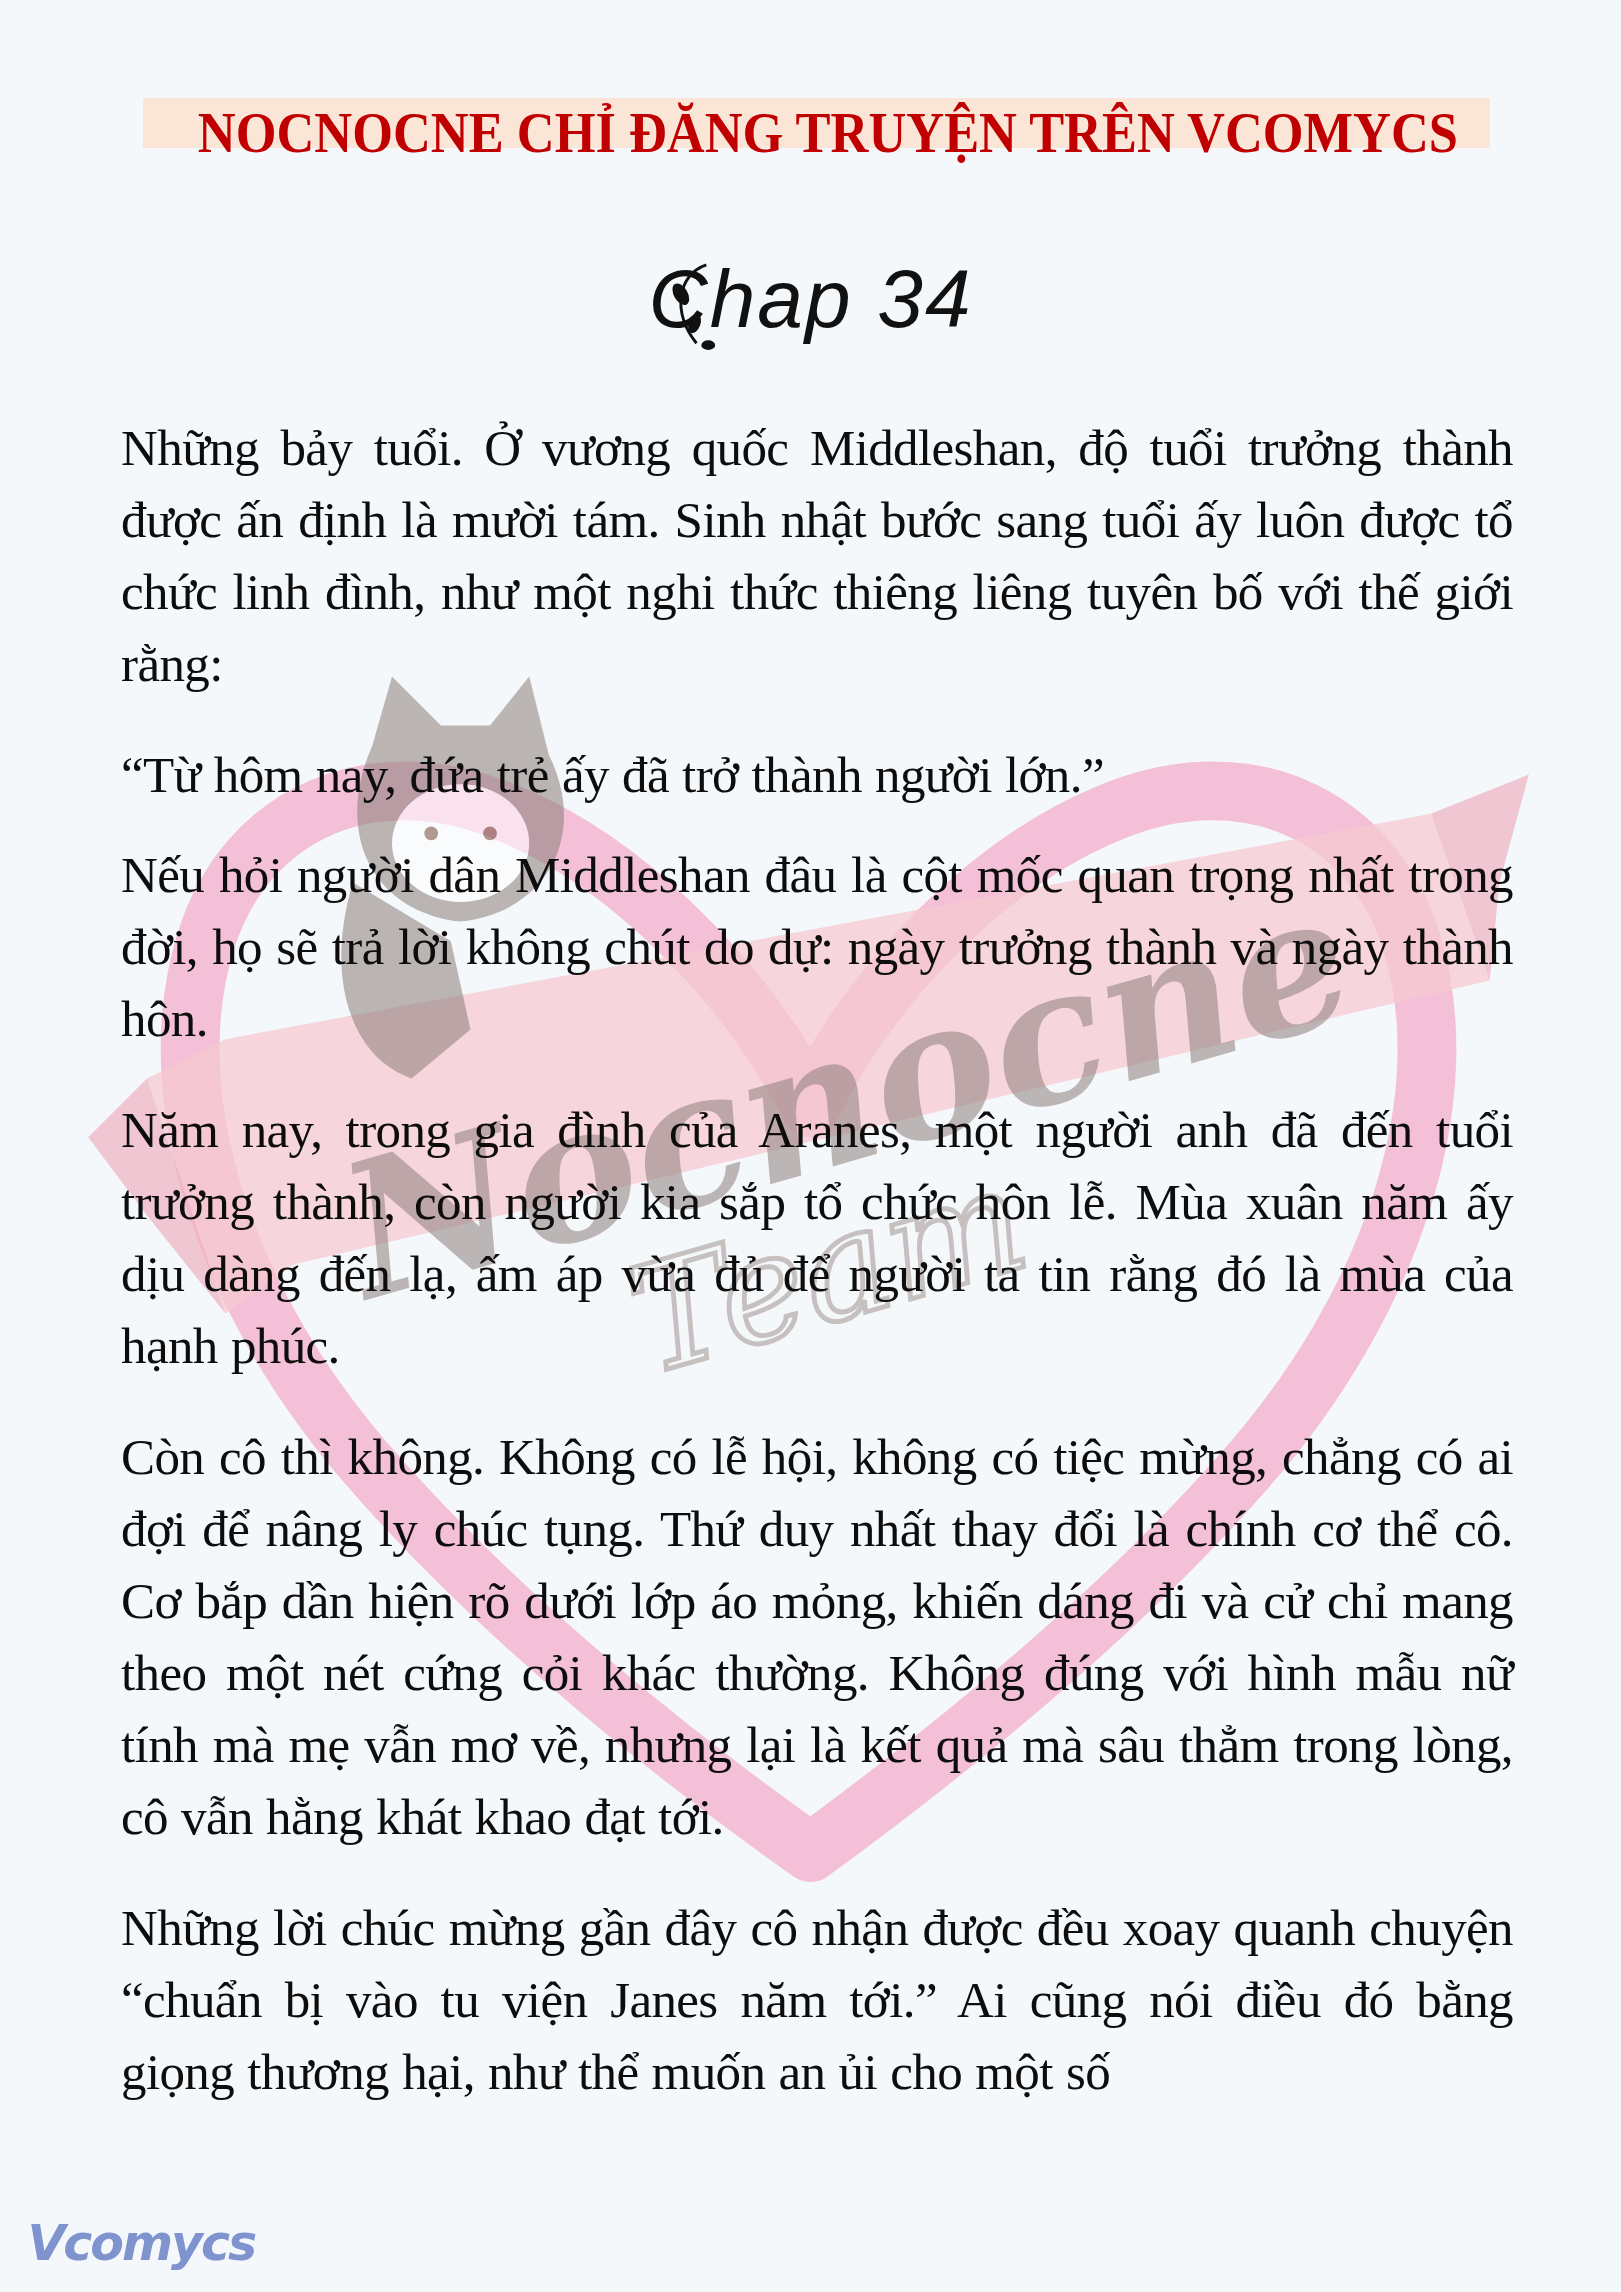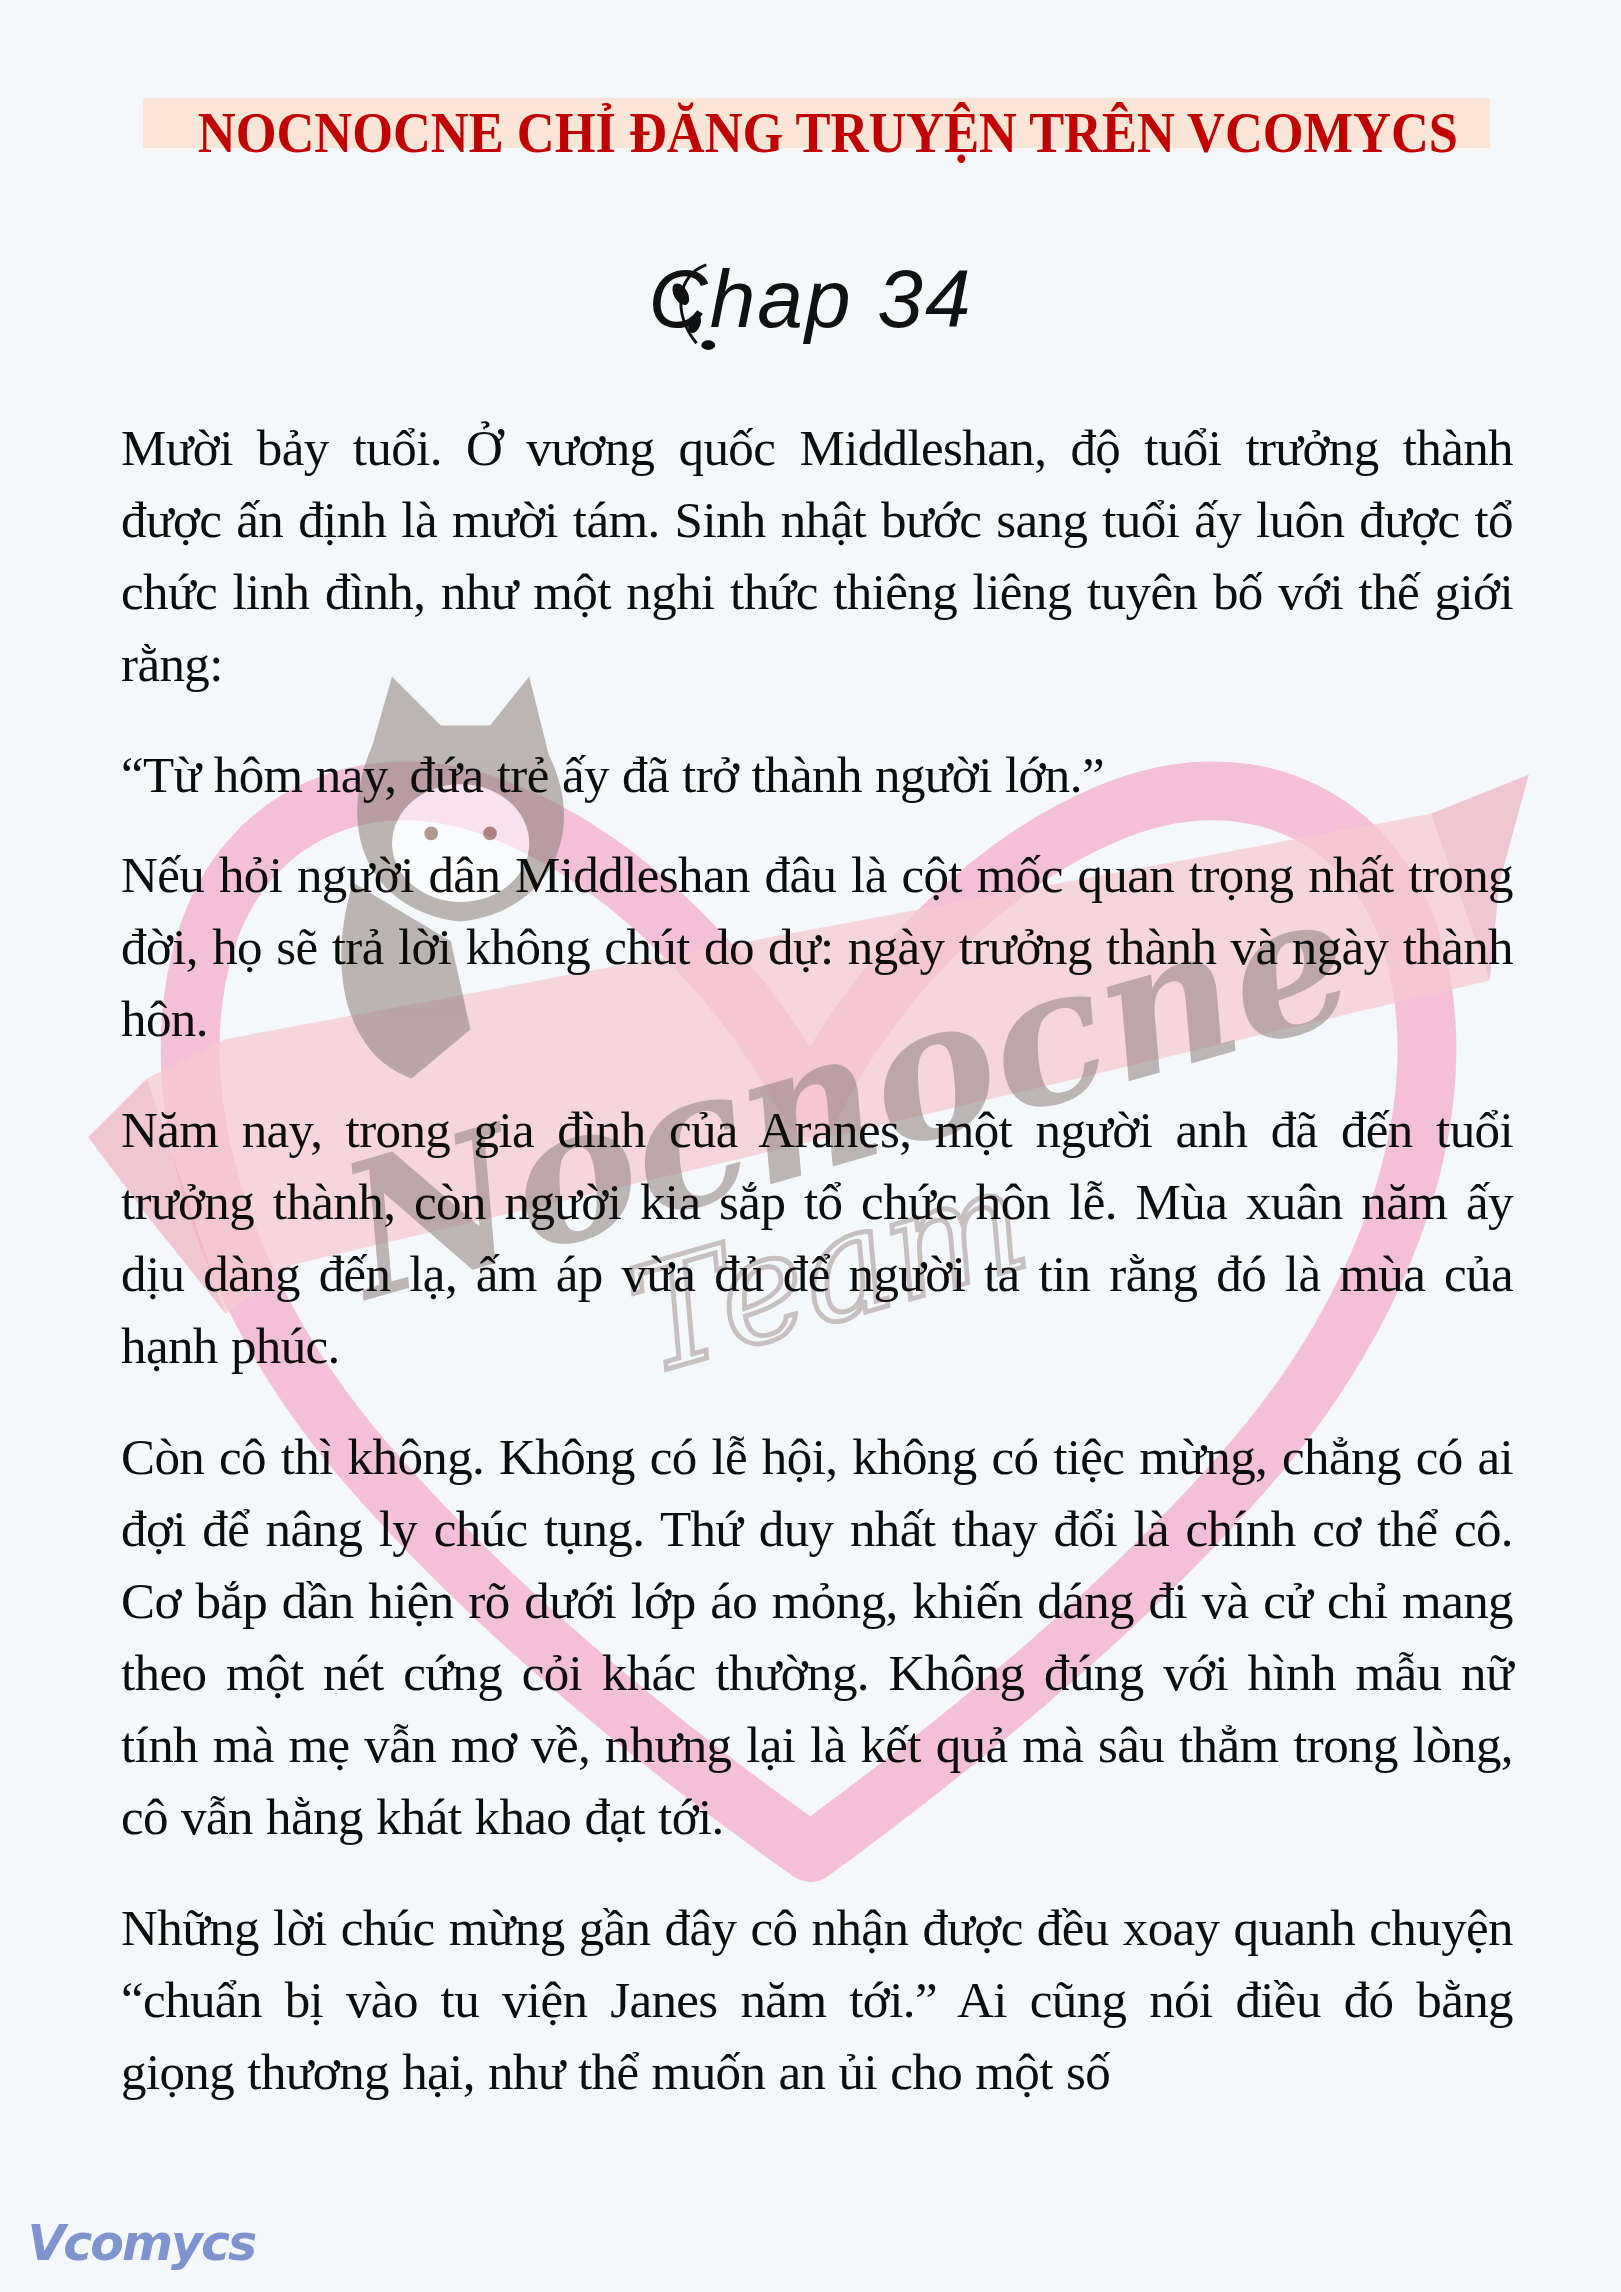--- a/index.html
+++ b/index.html
@@ -149,21 +149,21 @@
     <svg class="flourish" width="59" height="98" viewBox="0 0 60 100">
       <path d="M40 10 C 10 20, 5 60, 30 90" fill="none" stroke="#111" stroke-width="3"></path>
       <ellipse cx="14" cy="40" rx="7" ry="12" fill="#111" transform="rotate(-30 14 40)"></ellipse>
       <ellipse cx="28" cy="70" rx="6" ry="10" fill="#111" transform="rotate(20 28 70)"></ellipse>
       <ellipse cx="42" cy="92" rx="7" ry="5" fill="#111"></ellipse>
     </svg>
     <span>Chap 34</span>
   </div>
 
   <div class="content">
-    <p class="para">Mười bảy tuổi. Ở vương quốc Middleshan, độ tuổi trưởng thành được ấn định là mười tám. Sinh nhật bước sang tuổi ấy luôn được tổ chức linh đình, như một nghi thức thiêng liêng tuyên bố với thế giới rằng:</p>
+    <p class="para">Những bảy tuổi. Ở vương quốc Middleshan, độ tuổi trưởng thành được ấn định là mười tám. Sinh nhật bước sang tuổi ấy luôn được tổ chức linh đình, như một nghi thức thiêng liêng tuyên bố với thế giới rằng:</p>
     <p class="para quote">“Từ hôm nay, đứa trẻ ấy đã trở thành người lớn.”</p>
     <p class="para">Nếu hỏi người dân Middleshan đâu là cột mốc quan trọng nhất trong đời, họ sẽ trả lời không chút do dự: ngày trưởng thành và ngày thành hôn.</p>
     <p class="para">Năm nay, trong gia đình của Aranes, một người anh đã đến tuổi trưởng thành, còn người kia sắp tổ chức hôn lễ. Mùa xuân năm ấy dịu dàng đến lạ, ấm áp vừa đủ để người ta tin rằng đó là mùa của hạnh phúc.</p>
     <p class="para">Còn cô thì không. Không có lễ hội, không có tiệc mừng, chẳng có ai đợi để nâng ly chúc tụng. Thứ duy nhất thay đổi là chính cơ thể cô. Cơ bắp dần hiện rõ dưới lớp áo mỏng, khiến dáng đi và cử chỉ mang theo một nét cứng cỏi khác thường. Không đúng với hình mẫu nữ tính mà mẹ vẫn mơ về, nhưng lại là kết quả mà sâu thẳm trong lòng, cô vẫn hằng khát khao đạt tới.</p>
     <p class="para">Những lời chúc mừng gần đây cô nhận được đều xoay quanh chuyện “chuẩn bị vào tu viện Janes năm tới.” Ai cũng nói điều đó bằng giọng thương hại, như thể muốn an ủi cho một số</p>
   </div>
 
   <div class="footer-logo">
     <span>Vcomycs</span>
   </div>

